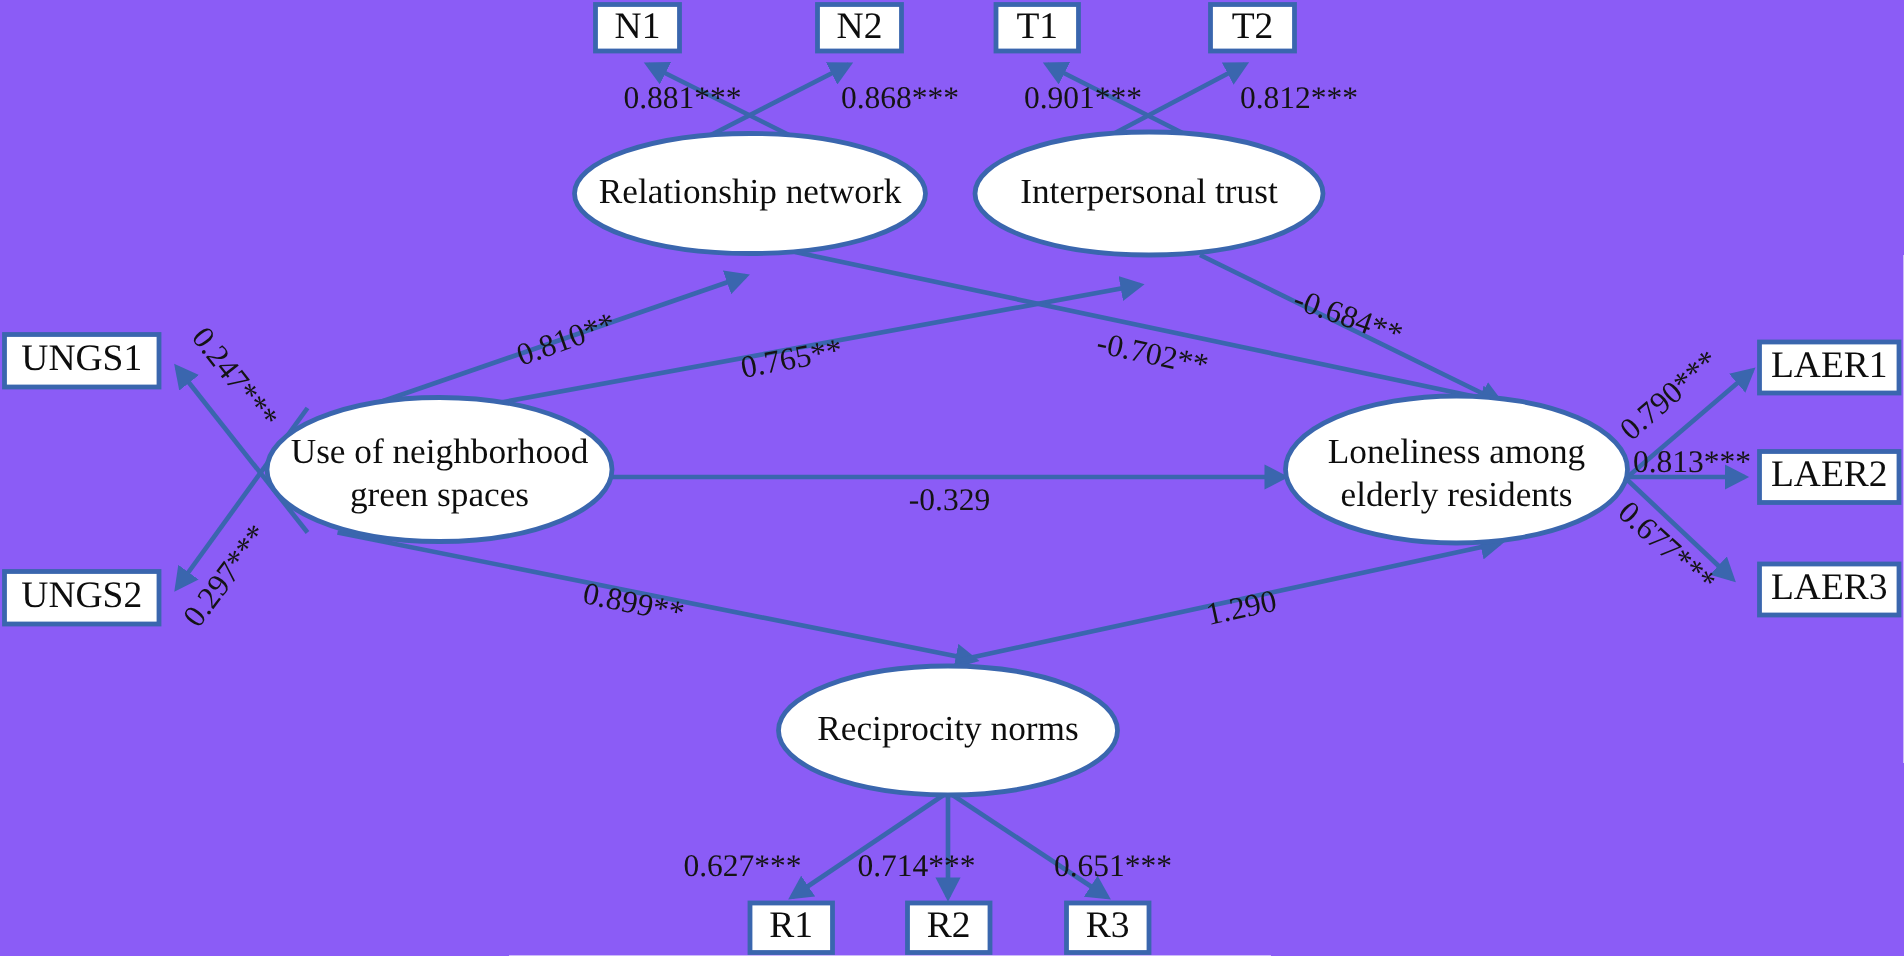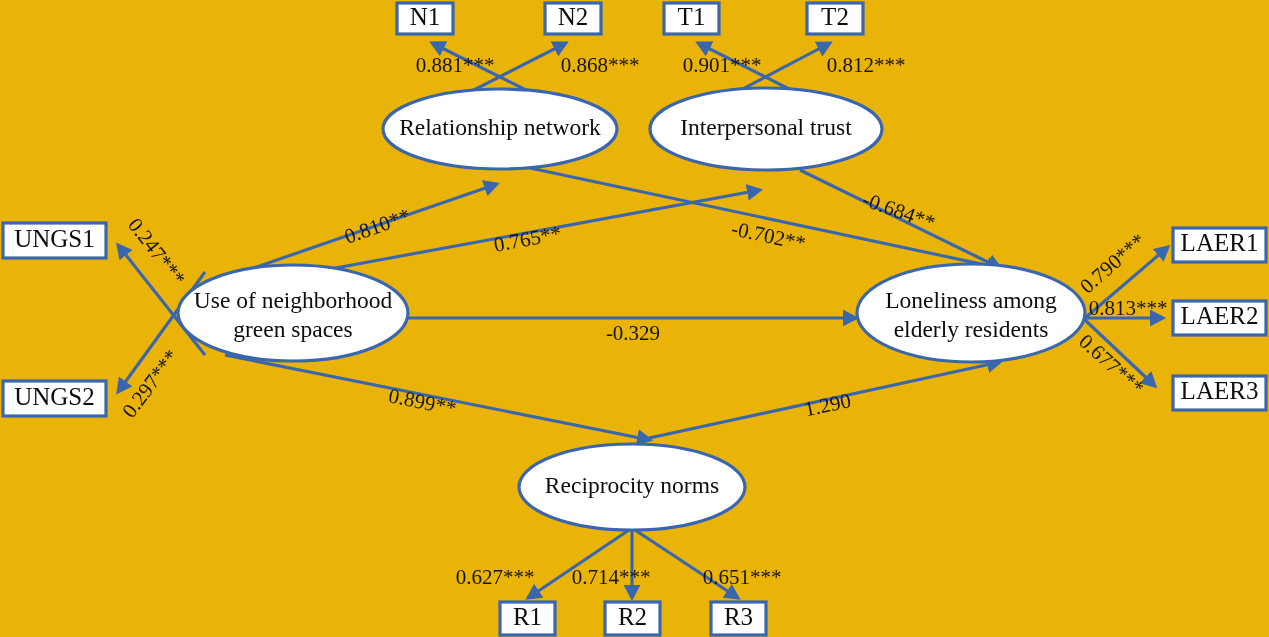--- a/index.html
+++ b/index.html
@@ -8,21 +8,21 @@
     background: #ffffff;
   }
   body {
     font-family: "Liberation Serif", "DejaVu Serif", serif;
   }
   #diagram-root {
     position: relative;
     width: 1269px;
     height: 637px;
     overflow: hidden;
-    background: #eab308;
+    background: #8b5cf6;
   }
   svg#sem-canvas {
     position: absolute;
     left: 0;
     top: 0;
     width: 1269px;
     height: 637px;
   }
   .node-box-rect {
     fill: #ffffff;

